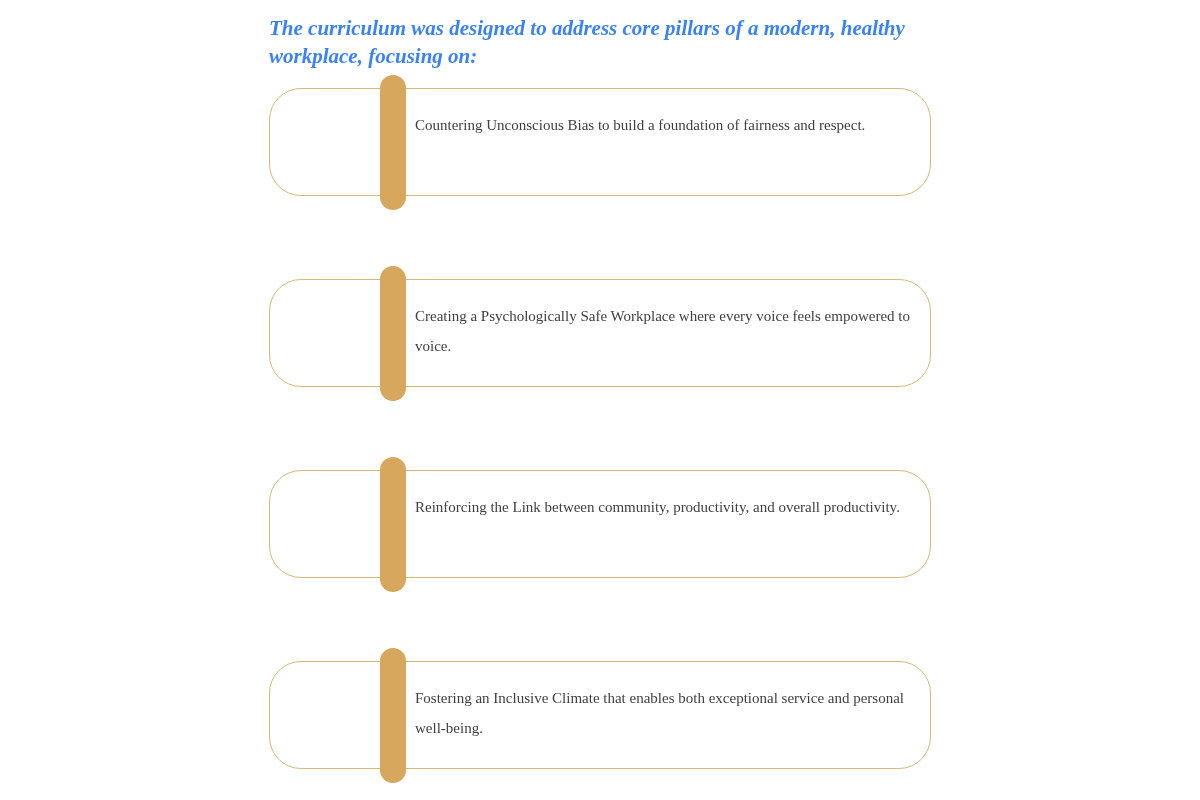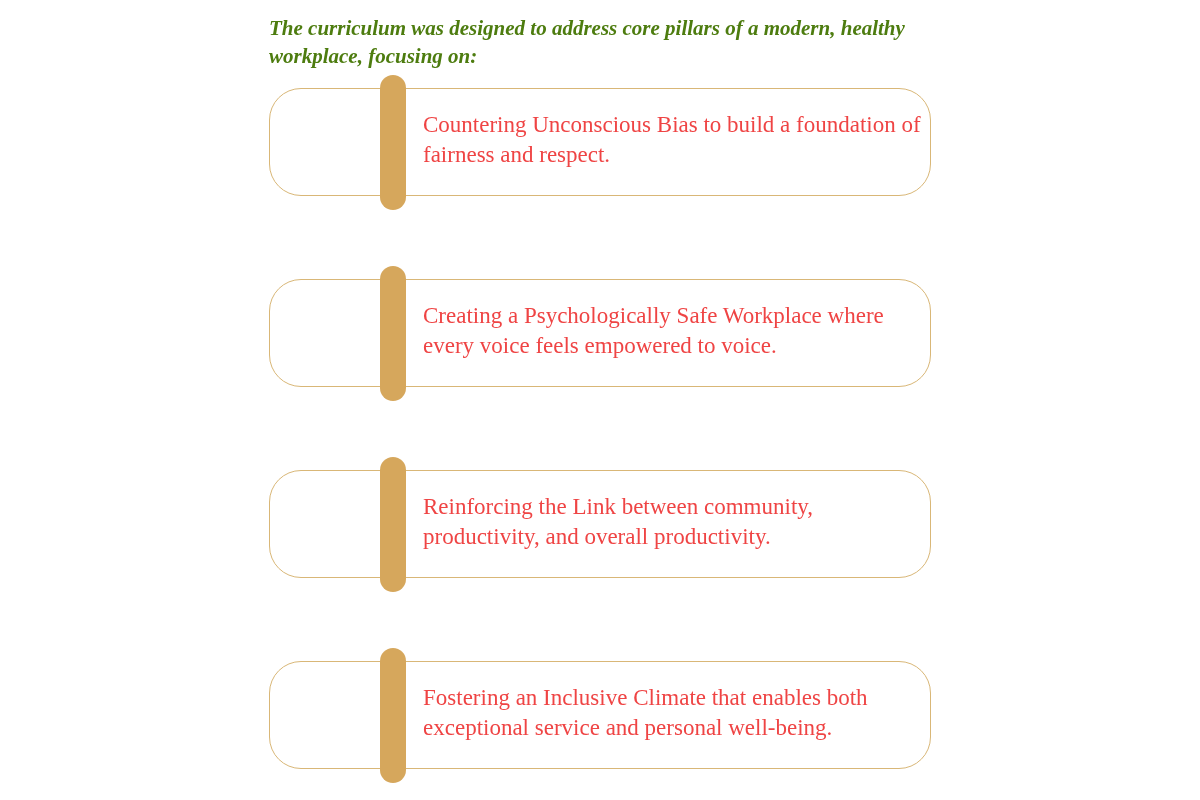--- a/index.html
+++ b/index.html
@@ -1,33 +1,33 @@
 <!DOCTYPE html>
 <html><head>
 <meta charset="utf-8">
 <style>
   html, body { margin:0; padding:0; background:#ffffff; }
   body { width:1200px; height:800px; position:relative; overflow:hidden; }
   .intro {
     position:absolute; left:269px; top:14px; width:640px;
     font-family:"Liberation Serif", serif; font-style:italic; font-weight:bold;
-    font-size:21px; line-height:28px; color:#4d7c0f;
+    font-size:21px; line-height:28px; color:#3b82f6;
   }
   .pillar { position:absolute; left:269px; width:662px; height:108px; }
   .box {
     position:absolute; left:0; top:0; width:660px; height:106px;
     border:1px solid #d9b777; border-radius:32px; background:#fff;
   }
   .bar {
     position:absolute; left:111px; top:-13px; width:26px; height:135px;
     background:#d6a75c; border-radius:13px;
   }
   .text {
-    position:absolute; left:154px; top:22px; width:500px;
-    font-family:"Liberation Serif", serif; font-size:23px; line-height:30px; color:#ef4444;
+    position:absolute; left:146px; top:22px; width:500px;
+    font-family:"Liberation Serif", serif; font-size:15px; line-height:30px; color:#404040;
   }
 </style>
 </head>
 <body>
 
 <div class="intro">The curriculum was designed to address core pillars of a modern, healthy workplace, focusing on:</div>
 
 <div class="pillar" style="top:88px;">
   <div class="box"></div>
   <div class="bar"></div>

